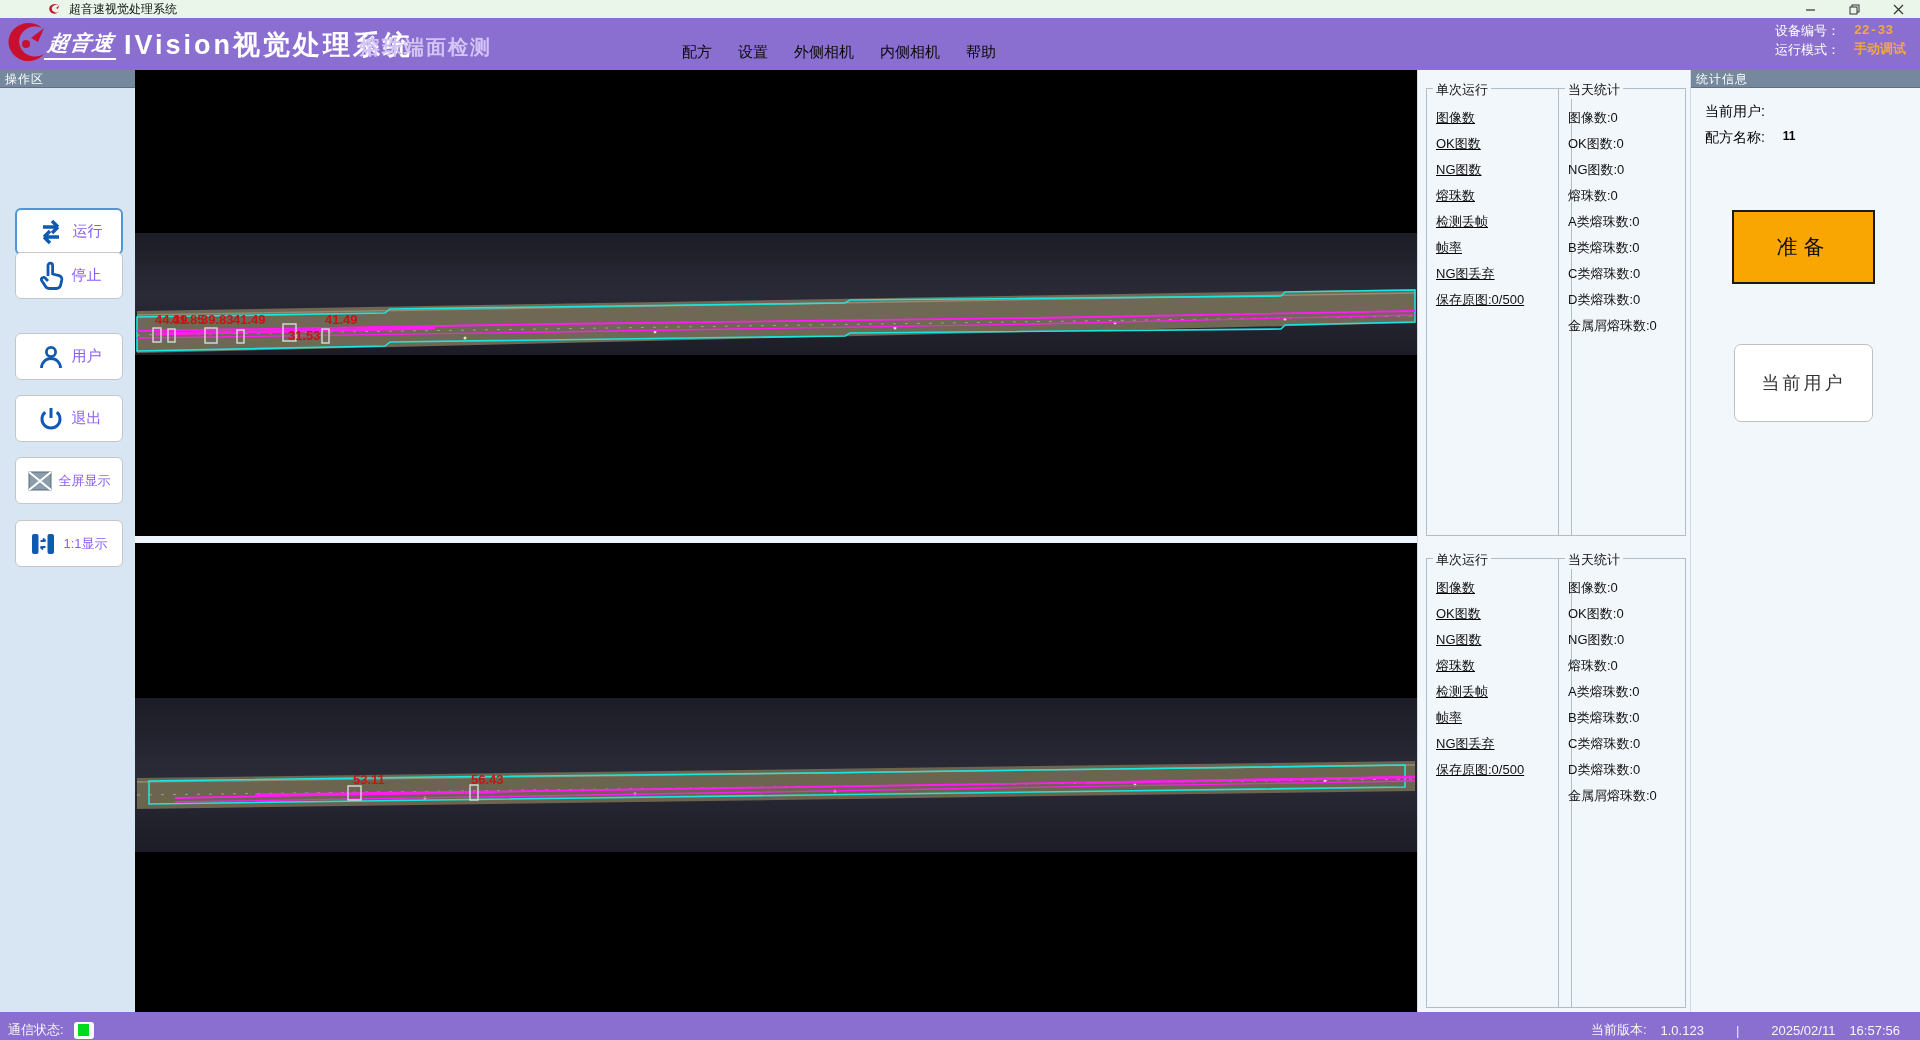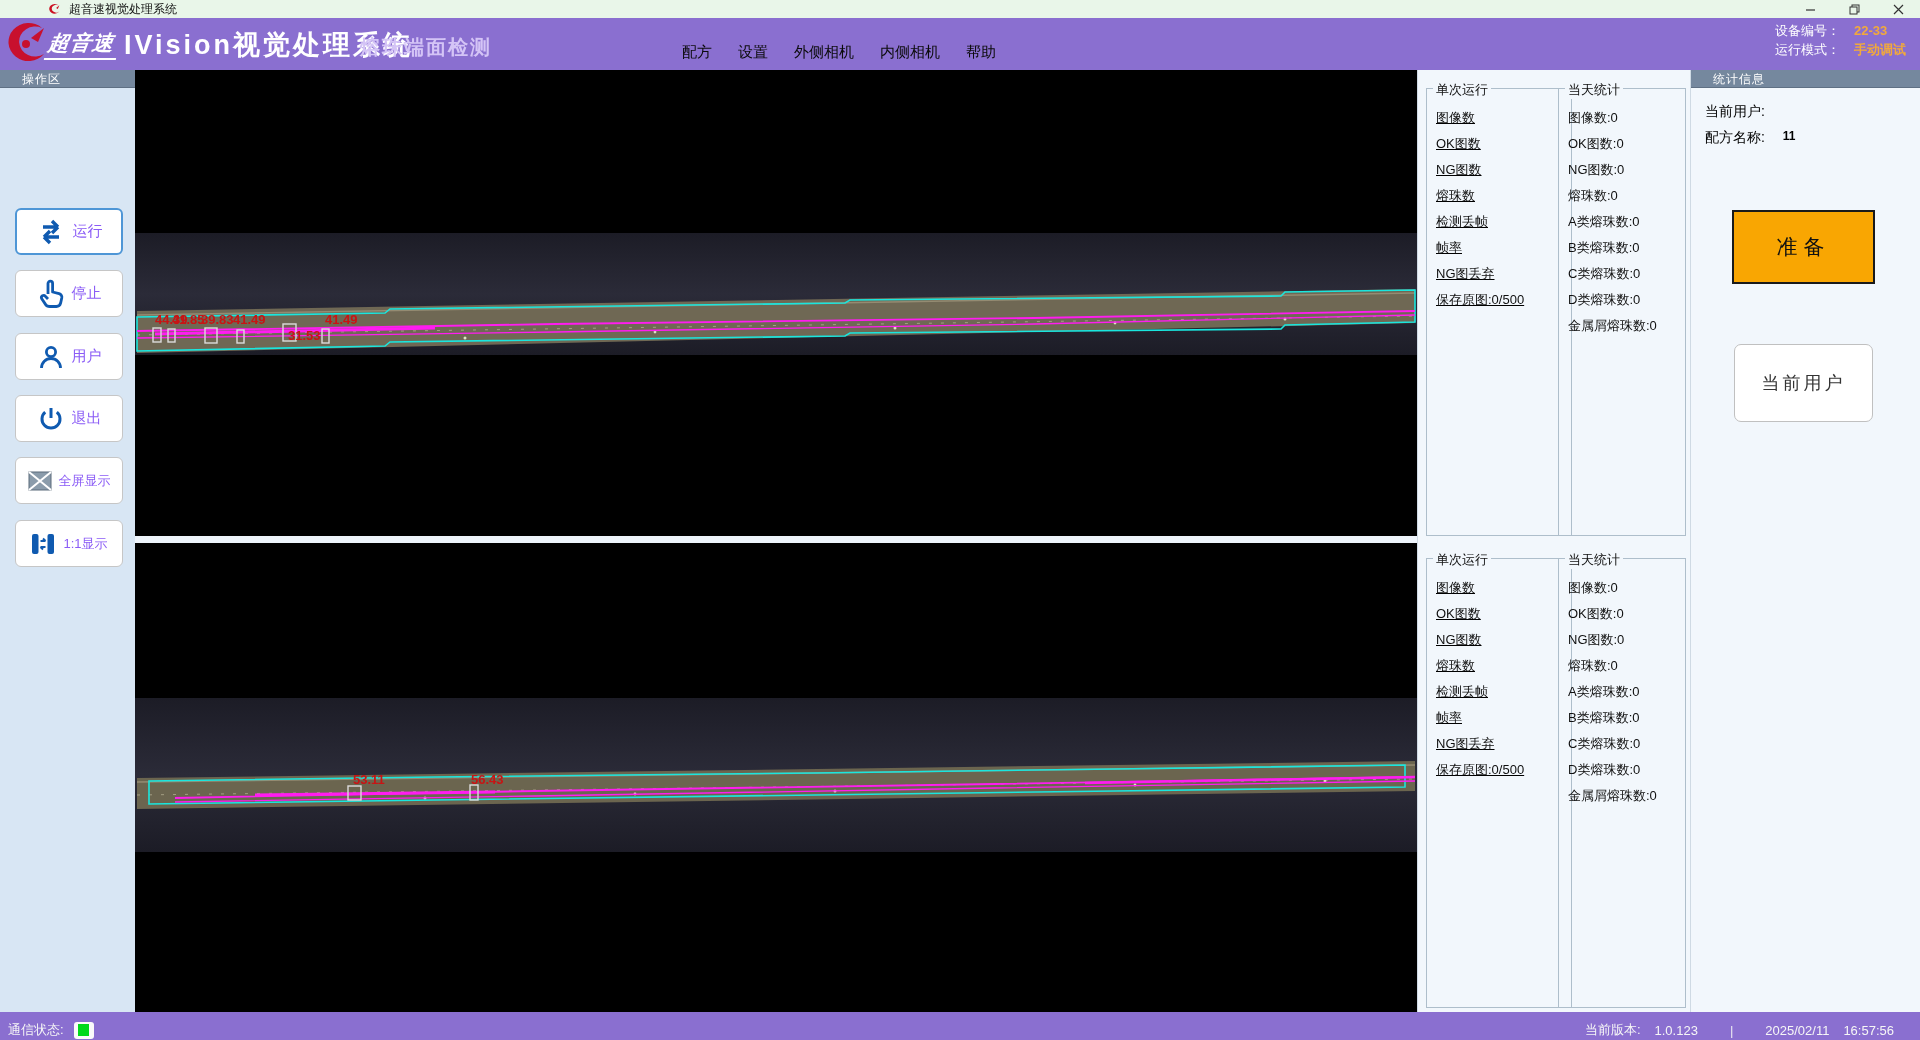--- a/index.html
+++ b/index.html
@@ -30,26 +30,26 @@
   .logo-swoosh{position:absolute;left:4px;top:2px;}
   .logo-text{position:absolute;left:46px;top:11px;font-size:21px;font-weight:bold;font-style:italic;
              color:#fff;border-bottom:2px solid #fff;padding:0 4px 1px 2px;transform:skewX(-8deg);letter-spacing:1px;}
   .app-title{position:absolute;left:124px;top:9px;font-size:27px;font-weight:bold;letter-spacing:3px;color:#fff;}
   .app-subtitle{position:absolute;left:360px;top:16px;font-size:20px;font-weight:bold;letter-spacing:2px;color:#d4c4f6;}
   .menu{position:absolute;left:682px;top:0;height:52px;display:flex;align-items:flex-end;gap:26px;padding-bottom:8px;}
   .menu-item{font-size:15px;color:#0b0b0b;cursor:default;}
   .dev-info{position:absolute;right:14px;top:5px;display:grid;grid-template-columns:auto auto;column-gap:14px;row-gap:3px;
             font-size:13px;line-height:16px;}
   .dev-info .lbl{color:#ffffff;}
-  .dev-info .val{color:var(--value-orange);font-weight:bold;}
+  .dev-info .val{color:var(--value-orange);font-weight:bold;font-family:Liberation Mono, monospace;}
 
   
   .main{position:relative;height:942px;display:flex;}
   .panel-caption{height:18px;background:var(--caption-gray);color:#fff;font-size:12px;line-height:18px;
-                 padding-left:22px;border-bottom:1px solid #5f7084;letter-spacing:1px;}
+                 padding-left:5px;border-bottom:1px solid #5f7084;letter-spacing:1px;}
 
   
   .sidebar{width:135px;background:#d8e6f4;position:relative;flex:none;}
   .side-btn{position:absolute;left:15px;width:108px;height:47px;background:#fff;border:1px solid #c6c6c6;
             border-radius:6px;display:flex;align-items:center;justify-content:center;gap:7px;cursor:default;}
   .side-btn.selected{border:2px solid #4e96d6;}
   .side-btn .s-label{font-size:15px;color:#8b5cf6;white-space:nowrap;}
   .side-btn.small .s-label{font-size:13px;}
 
   
@@ -83,21 +83,21 @@
   .datastats-btn{position:absolute;left:43px;top:274px;width:139px;height:78px;background:#fff;
                  border:1px solid #c0c0c0;border-radius:7px;font-size:18px;color:#333;letter-spacing:3px;
                  cursor:default;font-family:"Liberation Serif","DejaVu Serif",serif;}
 
   
   .statusbar{height:36px;background:var(--header-purple);display:flex;align-items:center;color:#f6f6f6;font-size:13px;}
   .statusbar .comm{margin-left:8px;}
   .comm-indicator{margin-left:10px;width:20px;height:17px;background:#fafafa;border-radius:3px;
                   display:inline-flex;align-items:center;justify-content:center;}
   .comm-indicator .dot{width:11px;height:12px;background:var(--comm-green);}
-  .sb-right{margin-left:auto;display:flex;align-items:center;gap:14px;margin-right:26px;}
+  .sb-right{margin-left:auto;display:flex;align-items:center;gap:14px;margin-right:20px;}
   .sb-sep{opacity:.9;padding:0 18px;}
   .bottom-strip{height:4px;background:#d9efd9;}
 
   svg{display:block;}
 </style>
 </head>
 <body>
 
 <div class="app">
 
@@ -157,21 +157,21 @@
       <div class="panel-caption">操作区</div>
 
       <button class="side-btn selected" style="top:138px">
         <svg width="30" height="28" viewBox="0 0 30 28">
           <path d="M7 9 H22 M22 9 L16 3 M22 9 L16 15" fill="none" stroke="var(--icon-blue)" stroke-width="3.4"></path>
           <path d="M23 19 H8 M8 19 L14 13 M8 19 L14 25" fill="none" stroke="var(--icon-blue)" stroke-width="3.4"></path>
         </svg>
         <span class="s-label">运行</span>
       </button>
 
-      <button class="side-btn" style="top:200px">
+      <button class="side-btn" style="top:182px">
         <svg width="28" height="30" viewBox="0 0 28 30">
           <path d="M11 15 V4.5 a2.3 2.3 0 0 1 4.6 0 V13 l6.5 1.6 a3.6 3.6 0 0 1 2.7 4.2 l-1.2 5.4 a4.4 4.4 0 0 1 -4.3 3.3 h-6.5 a5.4 5.4 0 0 1 -4.6 -2.6 L4.6 19.5 a2.2 2.2 0 0 1 3.7 -2.3 L11 20" fill="none" stroke="var(--icon-blue)" stroke-width="2.8" stroke-linejoin="round"></path>
         </svg>
         <span class="s-label">停止</span>
       </button>
 
       <button class="side-btn" style="top:263px">
         <svg width="28" height="28" viewBox="0 0 28 28">
           <circle cx="14" cy="9" r="4.6" fill="none" stroke="var(--icon-blue)" stroke-width="2.8"></circle>
           <path d="M4.5 25 a9.5 9.5 0 0 1 19 0" fill="none" stroke="var(--icon-blue)" stroke-width="2.8"></path>

